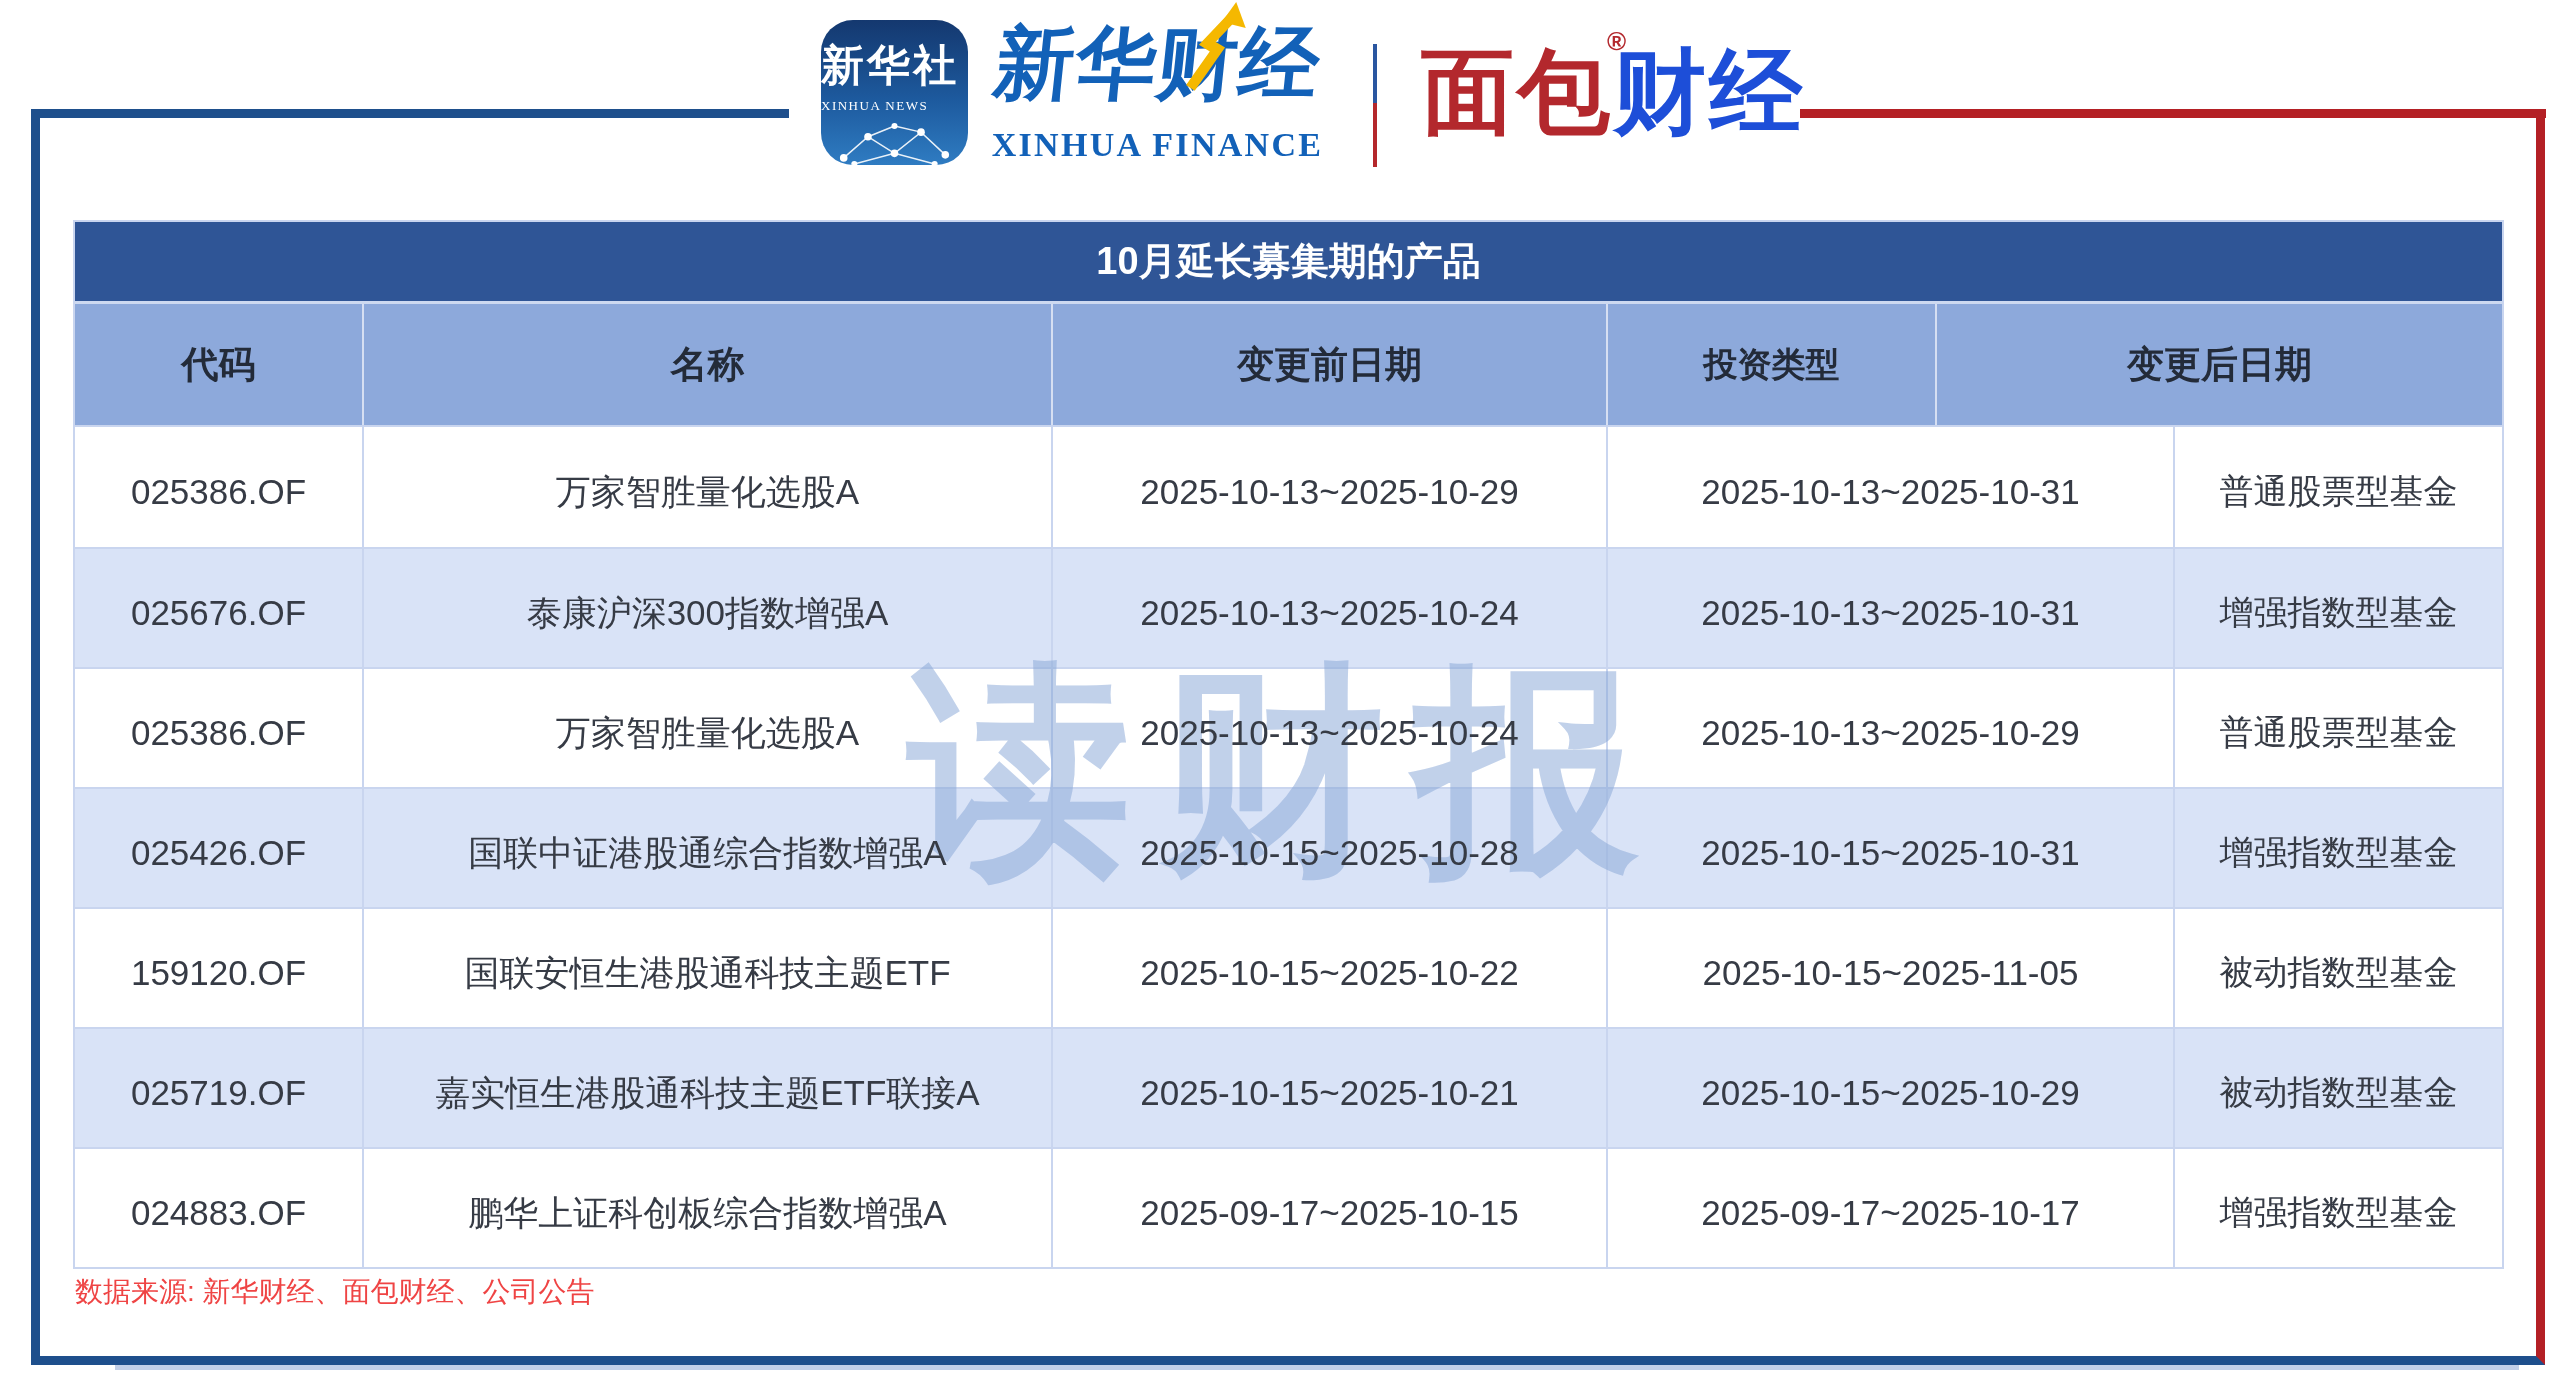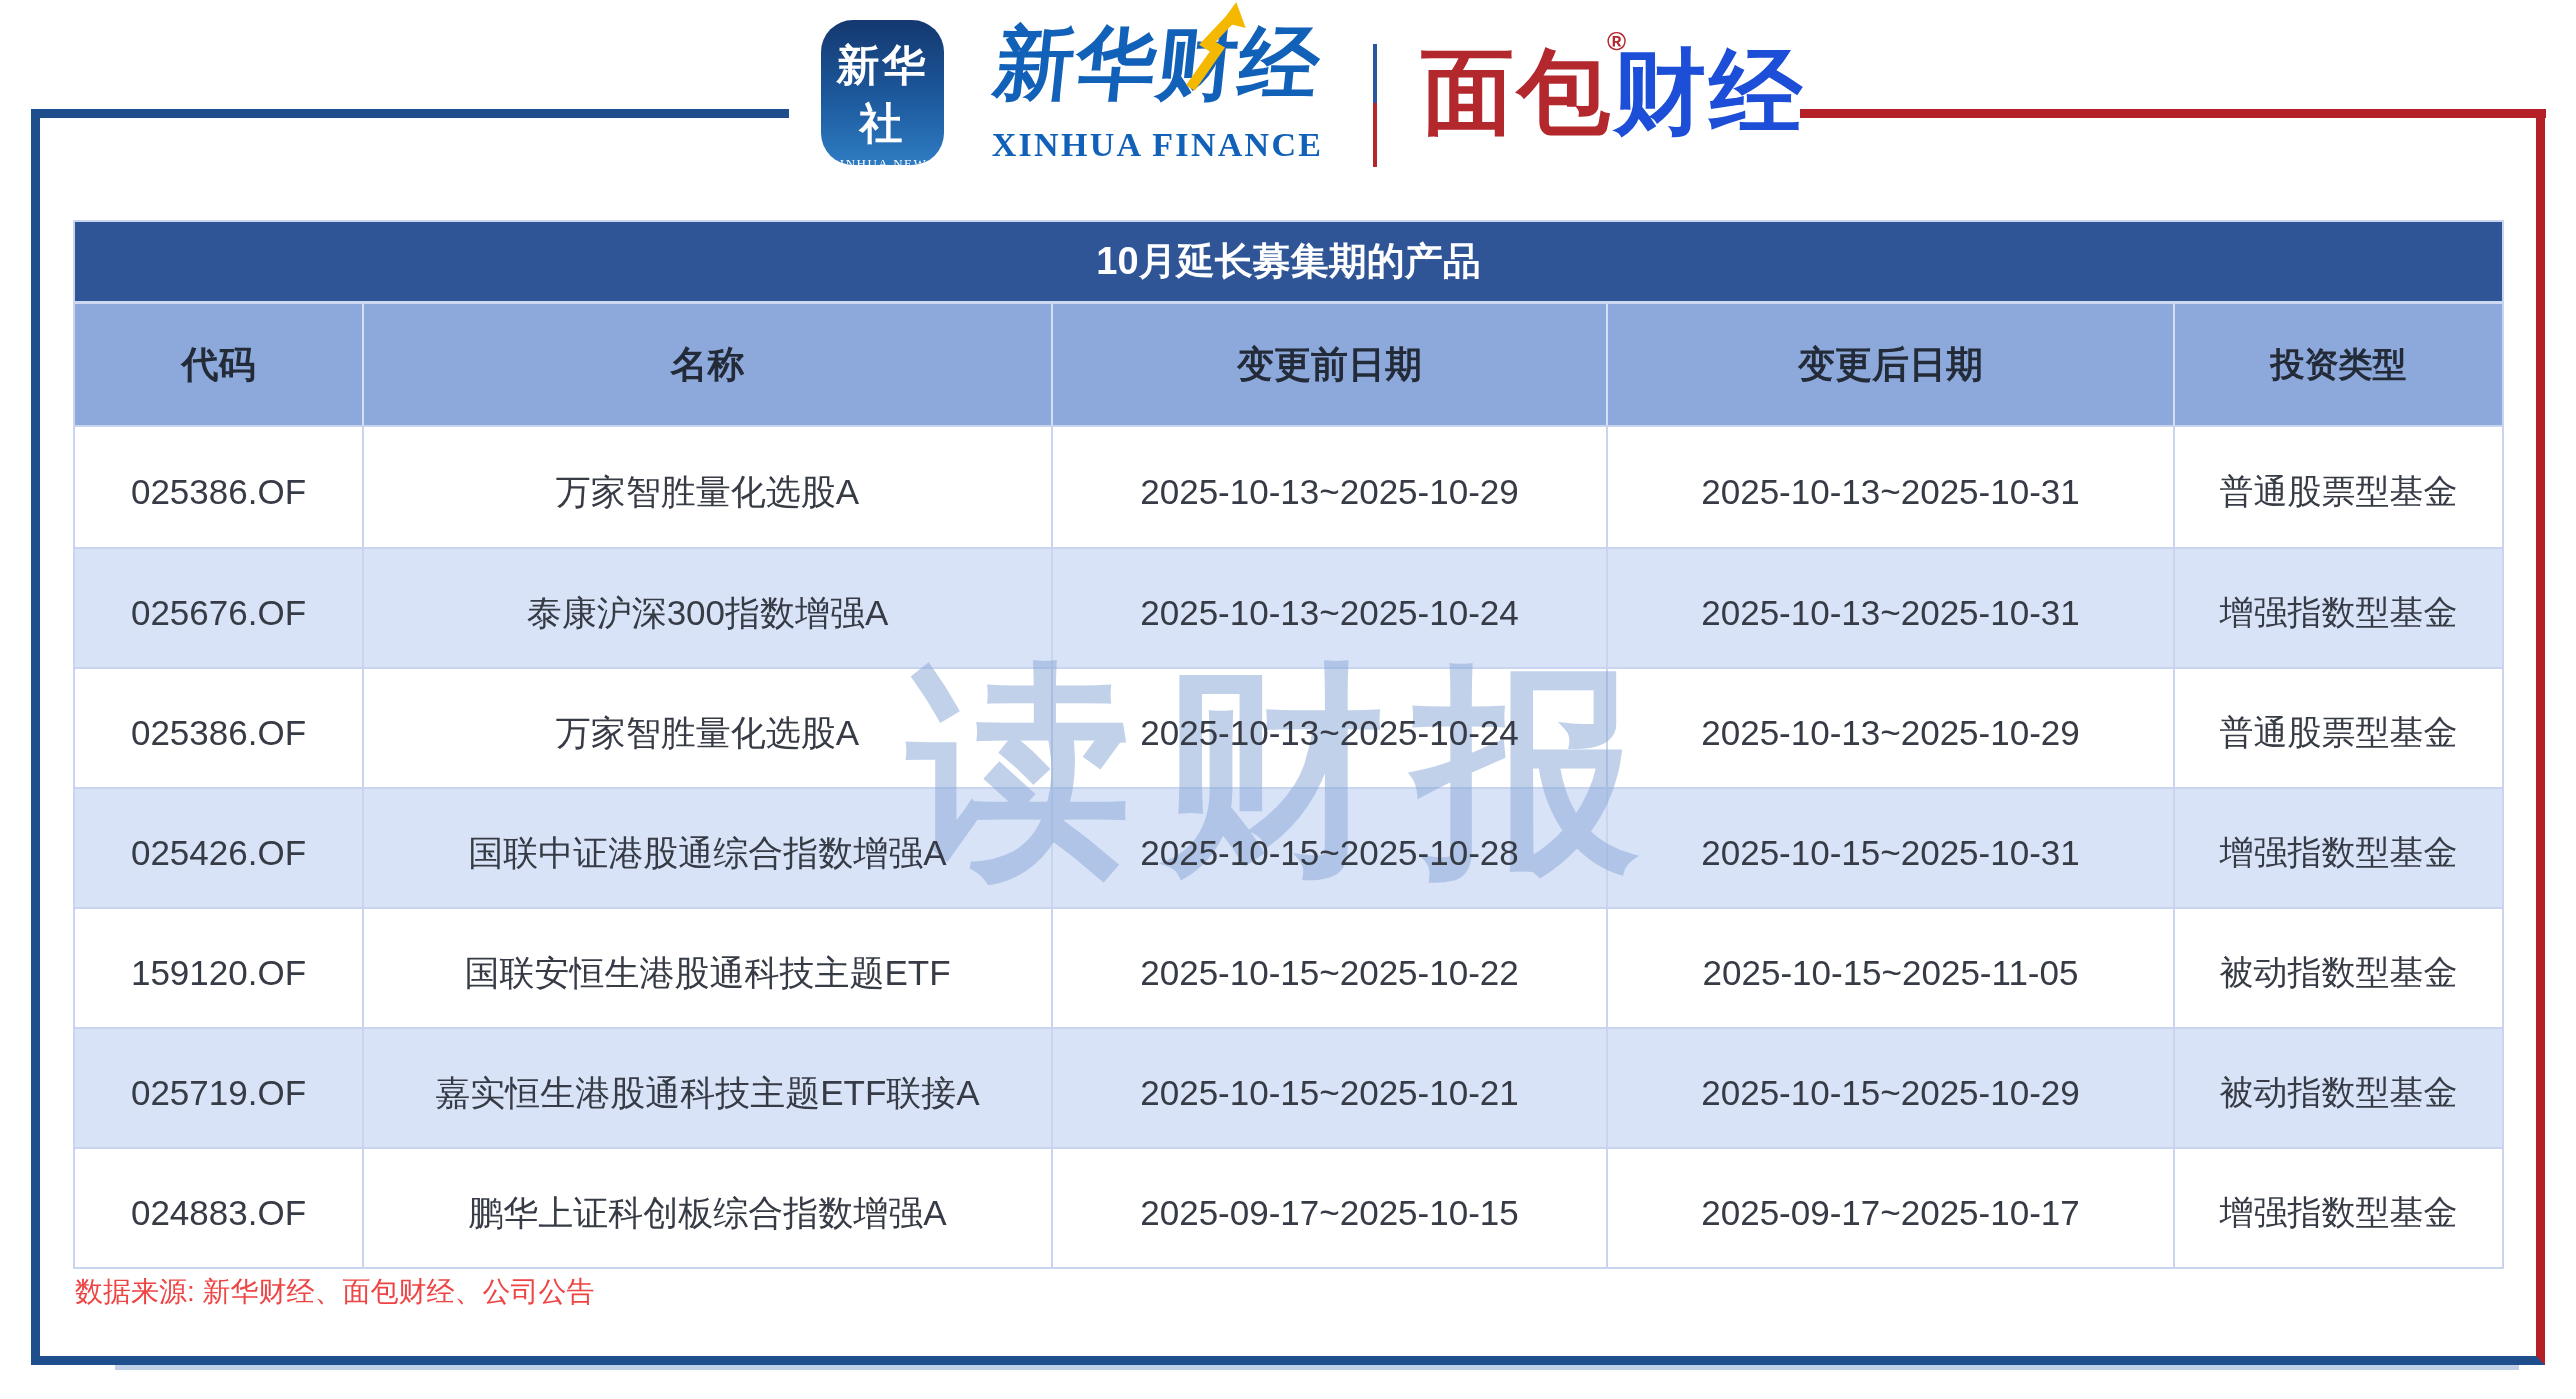--- a/index.html
+++ b/index.html
@@ -8,23 +8,23 @@
 
   
   .frame{position:absolute;left:31px;top:109px;width:2514px;height:1256px;box-sizing:border-box;
          border-left:9.2px solid #1E4F8C;border-bottom:9.2px solid #1E4F8C;border-right:9.2px solid #B42025;}
   .frame-top-blue{position:absolute;left:31px;top:109px;width:758px;height:9.2px;background:#1E4F8C;}
   .frame-top-red{position:absolute;left:1800px;top:109px;width:746px;height:9.2px;background:#B42025;}
   .frame-shadow{position:absolute;left:115px;top:1365px;width:2404px;height:4.6px;background:#a8bbde;opacity:.7;}
 
   
   .logo-band{position:absolute;left:789px;top:0;width:1011px;height:184px;background:#ffffff;}
-  .xh-icon{position:absolute;left:821px;top:20px;width:123px;height:145px;border-radius:32px;
+  .xh-icon{position:absolute;left:821px;top:20px;width:147px;height:145px;border-radius:32px;
            background:linear-gradient(180deg,#14386f 0%,#1d5a9e 55%,#2f7cc2 100%);
-           text-align:center;color:#fff;overflow:hidden;}
+           text-align:left;color:#fff;overflow:hidden;}
   .xh-icon .cn{display:block;margin-top:17px;font-size:43px;font-weight:bold;letter-spacing:3.1px;}
   .xh-icon .en{display:block;margin-top:3px;font-size:13px;letter-spacing:1.5px;font-family:"Liberation Serif",serif;}
   .xh-icon svg{display:block;margin:6.1px auto 0 auto;}
 
   .xf-logo{position:absolute;left:989px;top:10.7px;width:337px;text-align:center;color:#1261B8;}
   .xf-logo .cn{display:block;font-size:80px;font-weight:bold;letter-spacing:1.5px;transform:skewX(-6deg);
                white-space:nowrap;position:relative;}
   .xf-logo .arrow{position:absolute;left:190px;top:-9.2px;}
   .xf-logo .en{display:block;margin-top:7.7px;font-size:34px;font-weight:bold;letter-spacing:2.3px;
                font-family:"Liberation Serif",serif;white-space:nowrap;}
@@ -116,22 +116,22 @@
   <div class="bread-logo">
     <span class="red">面包</span><span class="reg">®</span><span class="black">财经</span>
   </div>
 
   <div class="tbl">
     <div class="tbl-title">10月延长募集期的产品</div>
     <div class="thead" id="thead">
         <div class="hc c0">代码</div>
         <div class="hc c1">名称</div>
         <div class="hc c2">变更前日期</div>
+        <div class="hc c4">投资类型</div>
         <div class="hc c3">变更后日期</div>
-        <div class="hc c4">投资类型</div>
       </div>
     <div id="tbody">
         <div class="trow">
           <div class="tc c0">
             <span class="cell-text">025386.OF</span>
           </div>
           <div class="tc c1">
             <span class="cell-text">万家智胜量化选股A</span>
           </div>
           <div class="tc c2">

